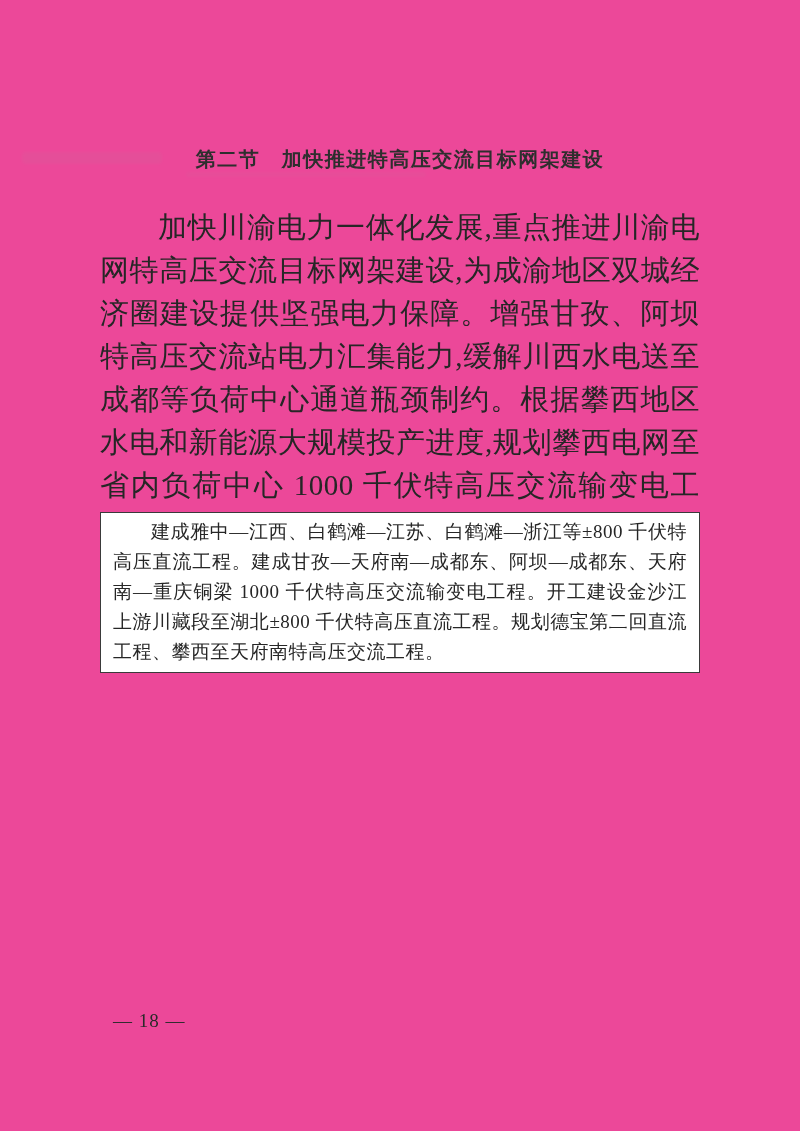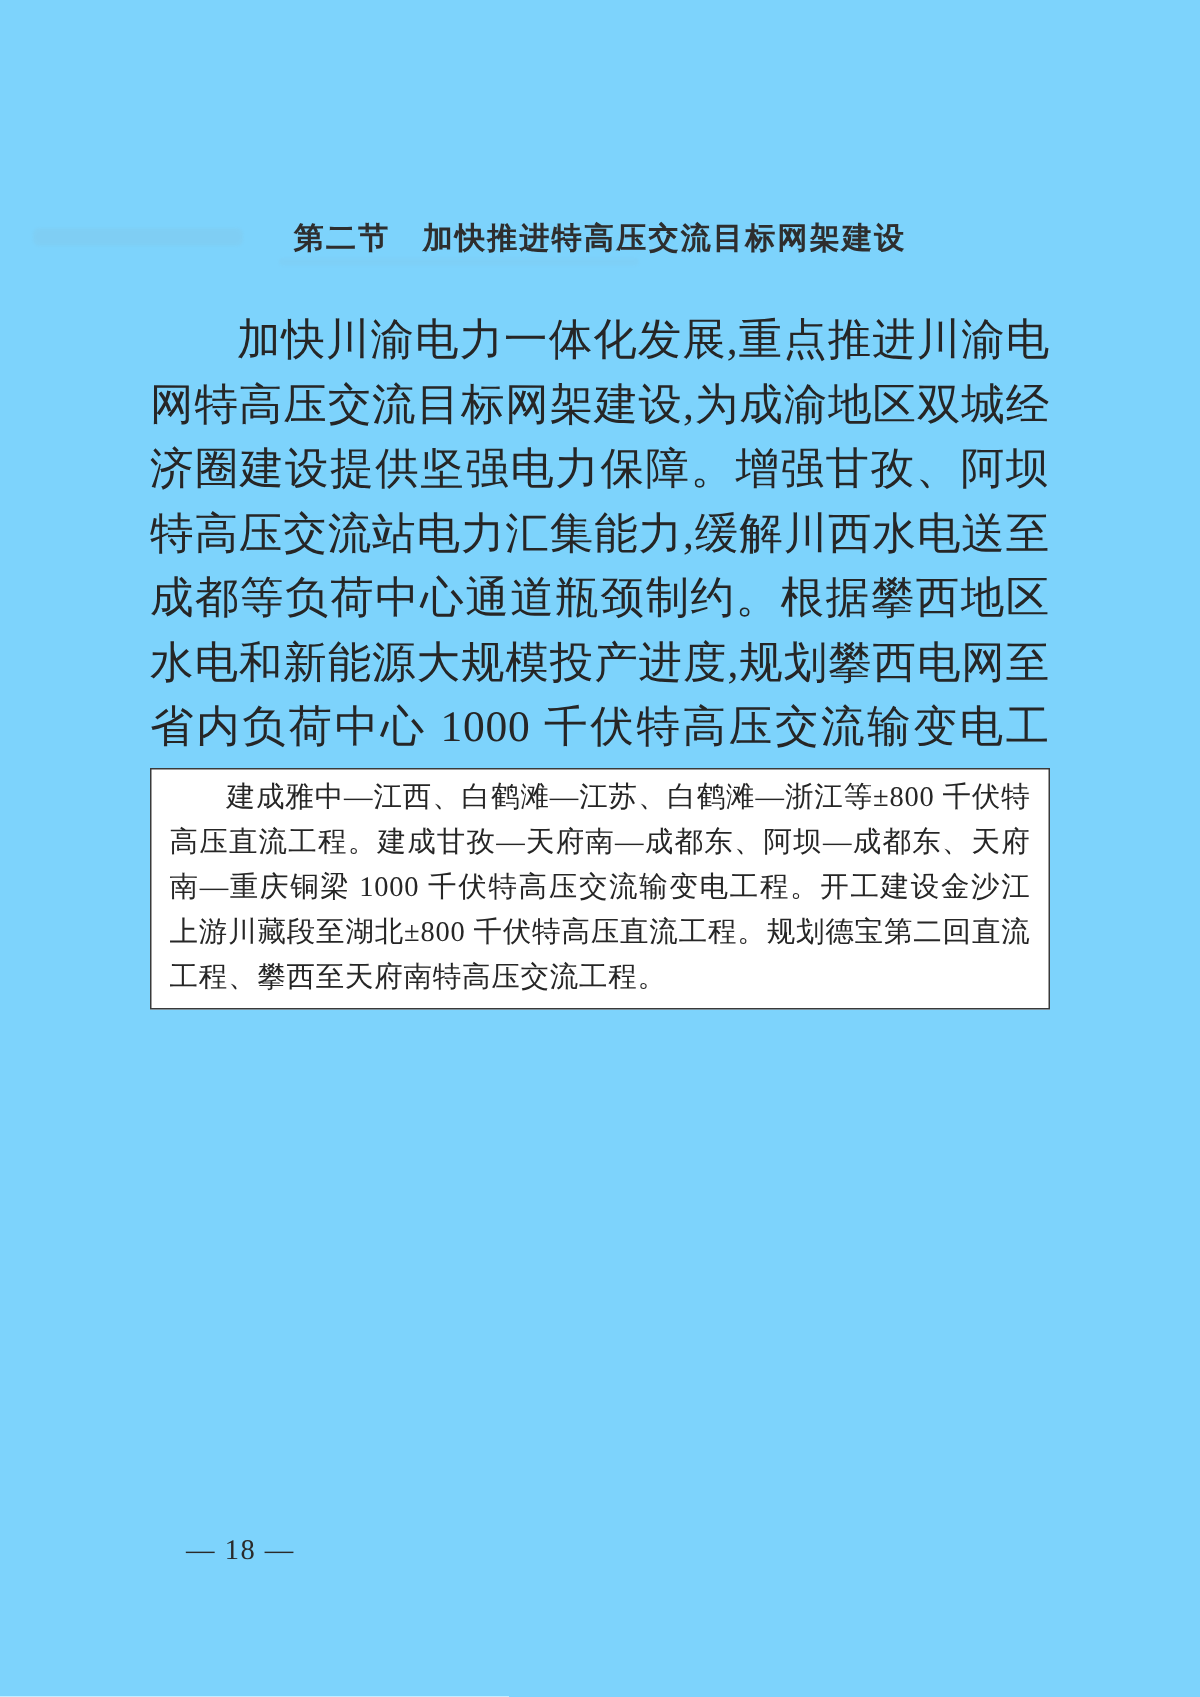--- a/index.html
+++ b/index.html
@@ -4,21 +4,21 @@
 <style>
   html, body {
     margin: 0;
     padding: 0;
     background: #ffffff;
   }
   .page {
     position: relative;
     width: 800px;
     height: 1131px;
-    background: #7dd3fc;
+    background: #ec4899;
     color: #2a2a2a;
     font-family: "Liberation Serif", serif;
     overflow: hidden;
   }
   .section-heading {
     position: absolute;
     left: 0;
     width: 100%;
     text-align: center;
     font-size: 20px;
@@ -71,26 +71,25 @@
     line-height: 30px;
     letter-spacing: 0.5px;
     text-align: justify;
     text-justify: inter-ideograph;
     text-indent: 2em;
     color: #262626;
   }
   .page-number {
     position: absolute;
     top: 1009px;
-    left: 124px;
+    left: 113px;
     font-size: 19px;
     line-height: 24px;
     letter-spacing: 1px;
     color: #2a2a2a;
-    margin-top: 13px;
   }
   .scan-artifact {
     position: absolute;
     background: #9a9a9a;
     opacity: 0.07;
     border-radius: 4px;
     filter: blur(1px);
   }
   #artifact-1 { left: 22px; top: 152px; width: 140px; height: 12px; }
   #artifact-2 { left: 186px; top: 172px; width: 240px; height: 5px; opacity: 0.05; }

